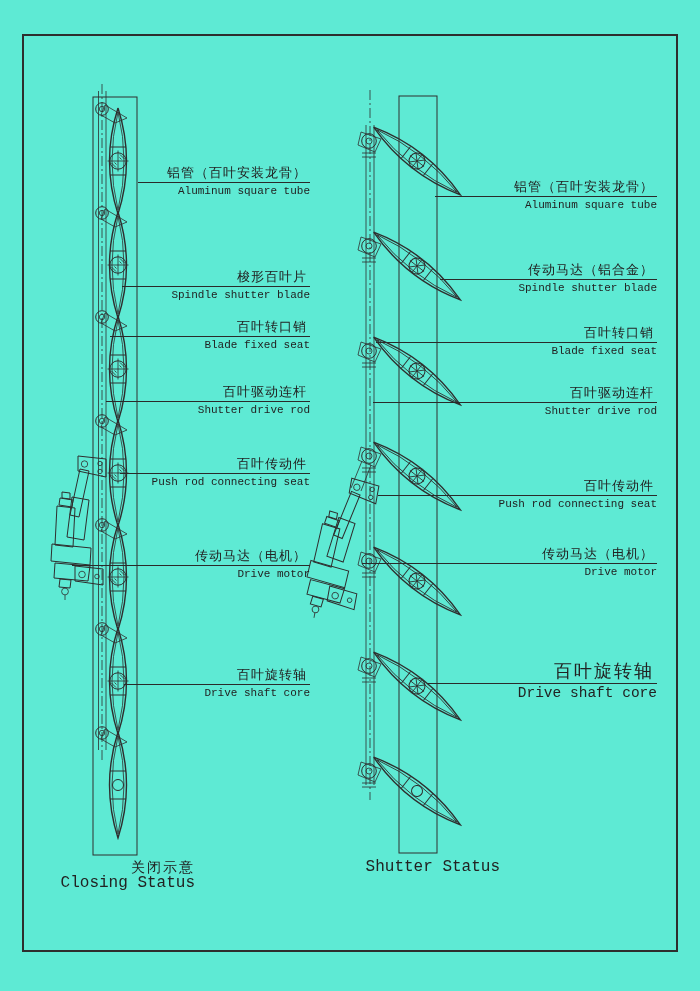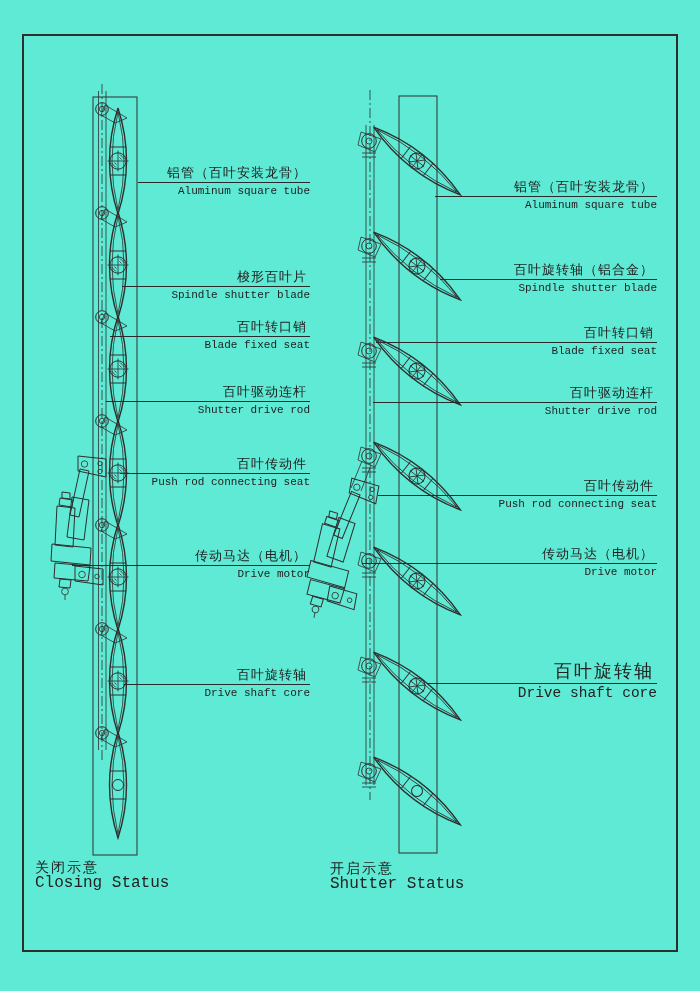--- a/index.html
+++ b/index.html
@@ -8,21 +8,21 @@
   .frame{position:absolute;left:22px;top:34px;width:652px;height:914px;border:2px solid #2e2e2e;}
   svg{position:absolute;left:0;top:0;}
   .lbl{position:absolute;text-align:right;}
   .lbl .cn{font-family:"Liberation Serif","DejaVu Serif",serif;font-size:13px;line-height:16px;
            letter-spacing:1px;white-space:nowrap;border-bottom:1.3px solid #2a2a2a;
            padding:0 3px 1px 0;color:#222;}
   .lbl .en{font-family:"Liberation Mono","DejaVu Sans Mono",monospace;font-size:11px;line-height:14px;
            white-space:nowrap;padding-top:1px;color:#222;}
   .lbl.big .cn{font-size:18px;line-height:22px;letter-spacing:2px;}
   .lbl.big .en{font-size:14.5px;line-height:17px;}
-  .cap{position:absolute;text-align:left;}
+  .cap{position:absolute;text-align:right;}
   .cap .cn{font-family:"Liberation Serif","DejaVu Serif",serif;font-size:14px;line-height:17px;
            letter-spacing:2px;color:#222;}
   .cap .en{font-family:"Liberation Mono","DejaVu Sans Mono",monospace;font-size:16px;line-height:15px;color:#222;}
   .ln{stroke:#2e2e2e;stroke-width:1;fill:none;}
   .thick{stroke-width:1.4;}
   .thin{stroke-width:0.8;}
   .cl{stroke:#2e2e2e;stroke-width:0.8;fill:none;stroke-dasharray:10 3 2 3;}
 </style>
 </head>
 <body>
@@ -211,21 +211,21 @@
   <div class="lbl" style="left:124px;top:667px;width:186px">
     <div class="cn">百叶旋转轴</div>
     <div class="en">Drive shaft core</div>
   </div>
 
   <div class="lbl" style="left:435px;top:179px;width:222px">
     <div class="cn">铝管（百叶安装龙骨）</div>
     <div class="en">Aluminum square tube</div>
   </div>
   <div class="lbl" style="left:440px;top:262px;width:217px">
-    <div class="cn">百叶旋转轴（铝合金）</div>
+    <div class="cn">传动马达（铝合金）</div>
     <div class="en">Spindle shutter blade</div>
   </div>
   <div class="lbl" style="left:376px;top:325px;width:281px">
     <div class="cn">百叶转口销</div>
     <div class="en">Blade fixed seat</div>
   </div>
   <div class="lbl" style="left:373px;top:385px;width:284px">
     <div class="cn">百叶驱动连杆</div>
     <div class="en">Shutter drive rod</div>
   </div>
@@ -240,16 +240,15 @@
   <div class="lbl big" style="left:427px;top:660px;width:230px">
     <div class="cn">百叶旋转轴</div>
     <div class="en">Drive shaft core</div>
   </div>
 
   <div class="cap" style="left:35px;top:859px;width:160px">
     <div class="cn">关闭示意</div>
     <div class="en">Closing Status</div>
   </div>
   <div class="cap" style="left:330px;top:860px;width:170px">
-    <div class="cn">开启示意</div>
     <div class="en">Shutter Status</div>
   </div>
 </div>
 
 </body></html>

